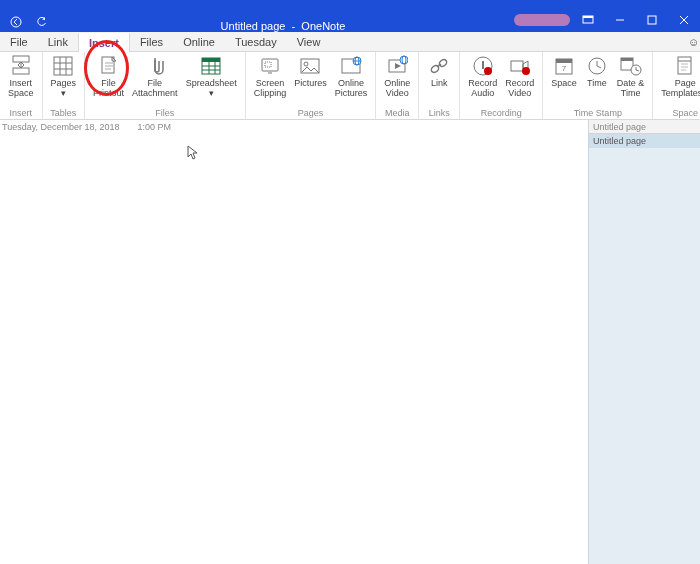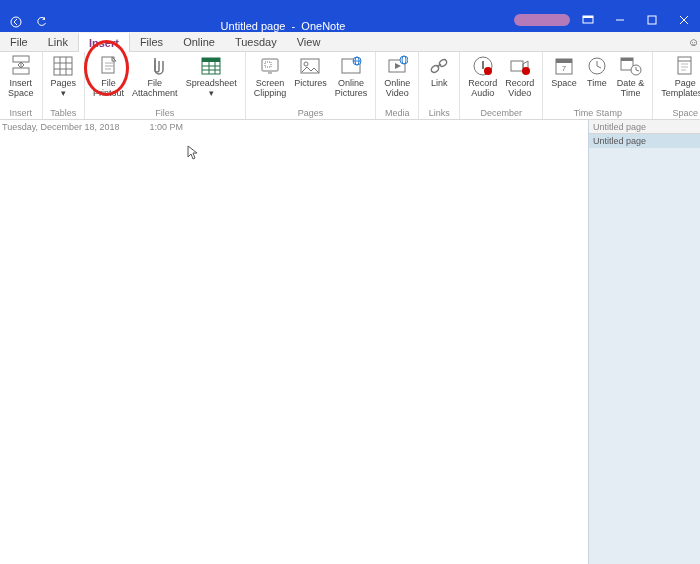--- a/index.html
+++ b/index.html
@@ -28,21 +28,21 @@
   .ritem { display: flex; flex-direction: column; align-items: center; justify-content: flex-start; padding: 3px 4px 0; gap: 1px; min-width: 32px; }
   .ritem .icon { width: 22px; height: 22px; display: flex; align-items: center; justify-content: center; color: #555; }
   .ritem .ritext { font-size: 9px; line-height: 10px; color: #444; text-align: center; white-space: pre; }
 
   
   .highlight { position: absolute; border: 3px solid #e6201e; border-radius: 50%; pointer-events: none; }
 
   
   .workspace { display: flex; height: calc(564px - 24px - 20px - 68px); }
   .page { flex: 1; background: #fff; position: relative; }
-  .datebar { display: flex; gap: 30px; padding: 2px 0 0 2px; font-size: 9px; color: #888; }
+  .datebar { display: flex; gap: 18px; padding: 2px 0 0 2px; font-size: 9px; color: #888; }
   .cursor { position: absolute; left: 187px; top: 25px; font-size: 14px; color: #555; }
   .pagelist { width: 112px; background: #e4edf4; border-left: 1px solid #c8d4df; display: flex; flex-direction: column; }
   .phead { height: 14px; background: #f3f3f3; border-bottom: 1px solid #d4d4d4; font-size: 9px; color: #888; padding-left: 4px; display: flex; align-items: center; }
   .pitem { height: 14px; font-size: 9px; color: #555; background: #cfe0ed; padding-left: 4px; display: flex; align-items: center; }
 
   svg { display: block; }
 </style>
 </head>
 <body>
 
@@ -238,21 +238,21 @@
         <div class="ritem" id="ritem-record-video">
           <div class="icon">
             <svg width="22" height="22" viewBox="0 0 22 22">
               <use href="#ic-record-video"></use>
             </svg>
           </div>
           <div class="ritext">Record
 Video</div>
         </div>
       </div>
-      <div class="label">December</div>
+      <div class="label">Recording</div>
     </div>
     <div class="group">
       <div class="items">
         <div class="ritem" id="ritem-date">
           <div class="icon">
             <svg width="22" height="22" viewBox="0 0 22 22">
               <use href="#ic-date"></use>
             </svg>
           </div>
           <div class="ritext">Space</div>

